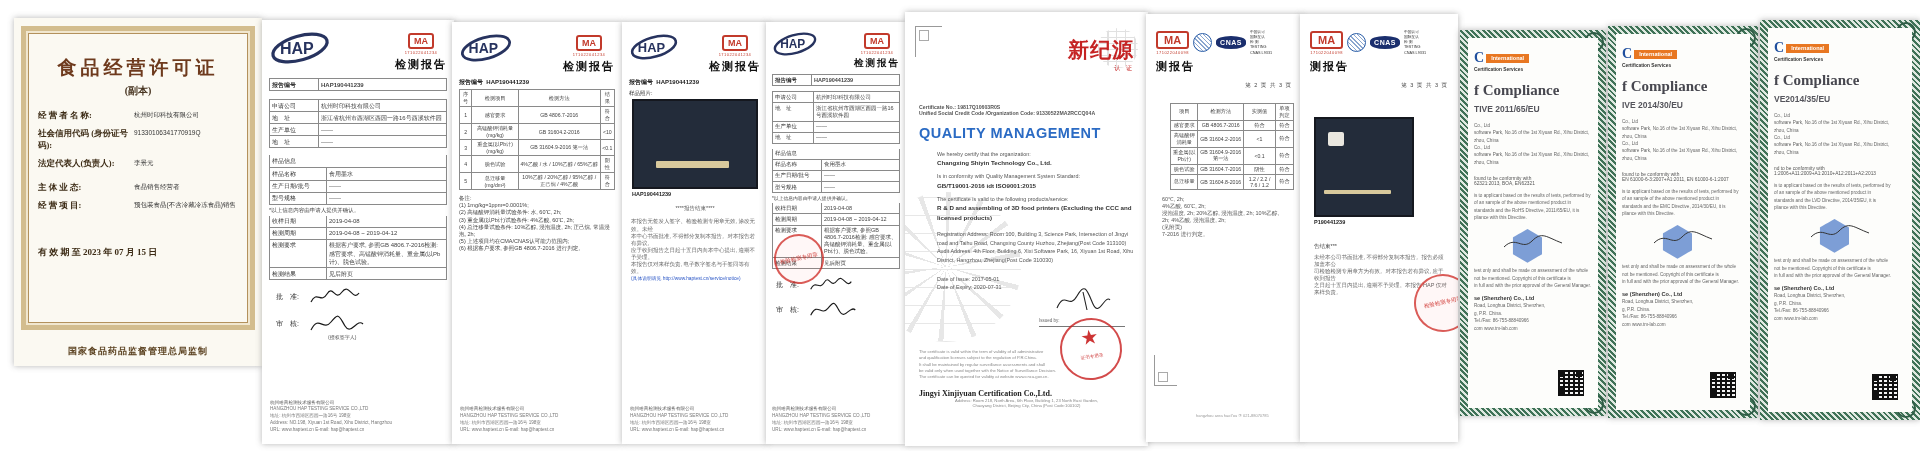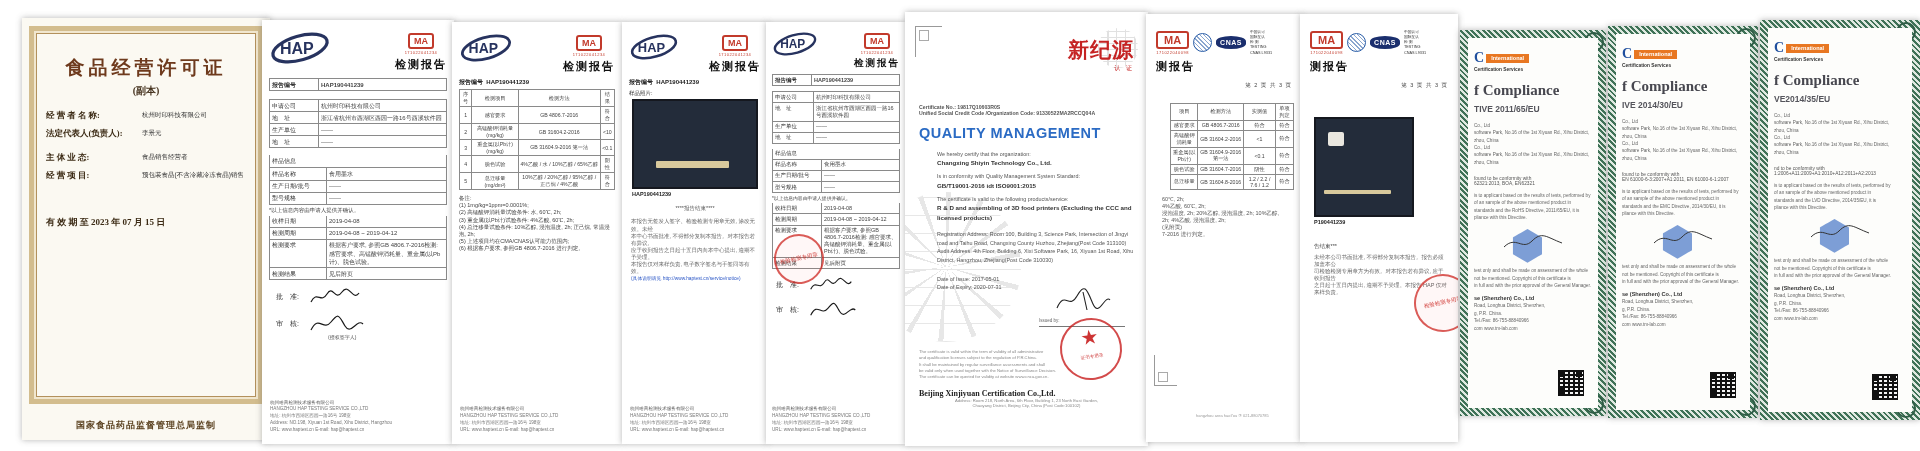--- a/index.html
+++ b/index.html
@@ -106,27 +106,31 @@
       repeating-linear-gradient(0deg,#111 0 2px,transparent 2px 4px),
       repeating-linear-gradient(90deg,#111 0 2px,#f4f4f4 2px 5px);
       position:absolute;right:14px;bottom:12px;}
   .qr:before{content:"";position:absolute;left:1px;top:1px;width:6px;height:6px;background:#111;box-shadow:17px 0 #111,0 17px #111;}
 </style>
 </head>
 <body>
 
 <div class="strip">
 
-  <div class="p lic" style="left:22px;top:18px;width:248px;height:422px">
+  <div class="p lic" style="left:14px;top:18px;width:248px;height:348px">
     <div class="lic-border">
       <div class="lic-title">食品经营许可证</div>
       <div class="lic-sub">(副本)</div>
       <div class="lic-row">
           <span class="lic-l">经 营 者 名 称:</span>
           <span class="lic-v">杭州时印科技有限公司</span>
+        </div>
+      <div class="lic-row">
+          <span class="lic-l">社会信用代码 (身份证号码):</span>
+          <span class="lic-v">91330106341770919Q</span>
         </div>
       <div class="lic-row">
           <span class="lic-l">法定代表人(负责人):</span>
           <span class="lic-v">李景元</span>
         </div>
       <div class="lic-row" style="margin-top:12px">
           <span class="lic-l">主 体 业 态:</span>
           <span class="lic-v">食品销售经营者</span>
         </div>
       <div class="lic-row">
@@ -463,21 +467,21 @@
           </svg>
         <span style="font-size:4.5px;color:#666">Issued by:</span>
       </div>
       <div style="font-size:4.2px;color:#888;margin-top:22px;line-height:1.5;width:150px">
         <div>The certificate is valid within the term of validity of all administrative</div>
         <div>and qualification licenses subject to the regulation of P.R.China.</div>
         <div>It shall be maintained by regular surveillance assessments and shall</div>
         <div>be valid only when used together with the Notice of Surveillance Decision.</div>
         <div>The certificate can be queried for validity at website www.cnca.gov.cn.</div>
       </div>
-      <div class="qms-org-foot" style="margin-top:8px">Beijing Xinjiyuan Certification Co.,Ltd.</div>
+      <div class="qms-org-foot" style="margin-top:8px">Jingyi Xinjiyuan Certification Co.,Ltd.</div>
       <div style="font-size:4.2px;color:#888;text-align:center">
         <div>Address: Room 218, North Area, 6th Floor, Building 1, 23 North East Garden,</div>
         <div>Chaoyang District, Beijing City, China (Post Code:100102)</div>
       </div>
     </div>
     <div class="star-stamp">
       <div class="star">★</div>
       <div class="st-txt">证书专用章</div>
     </div>
   </div>

